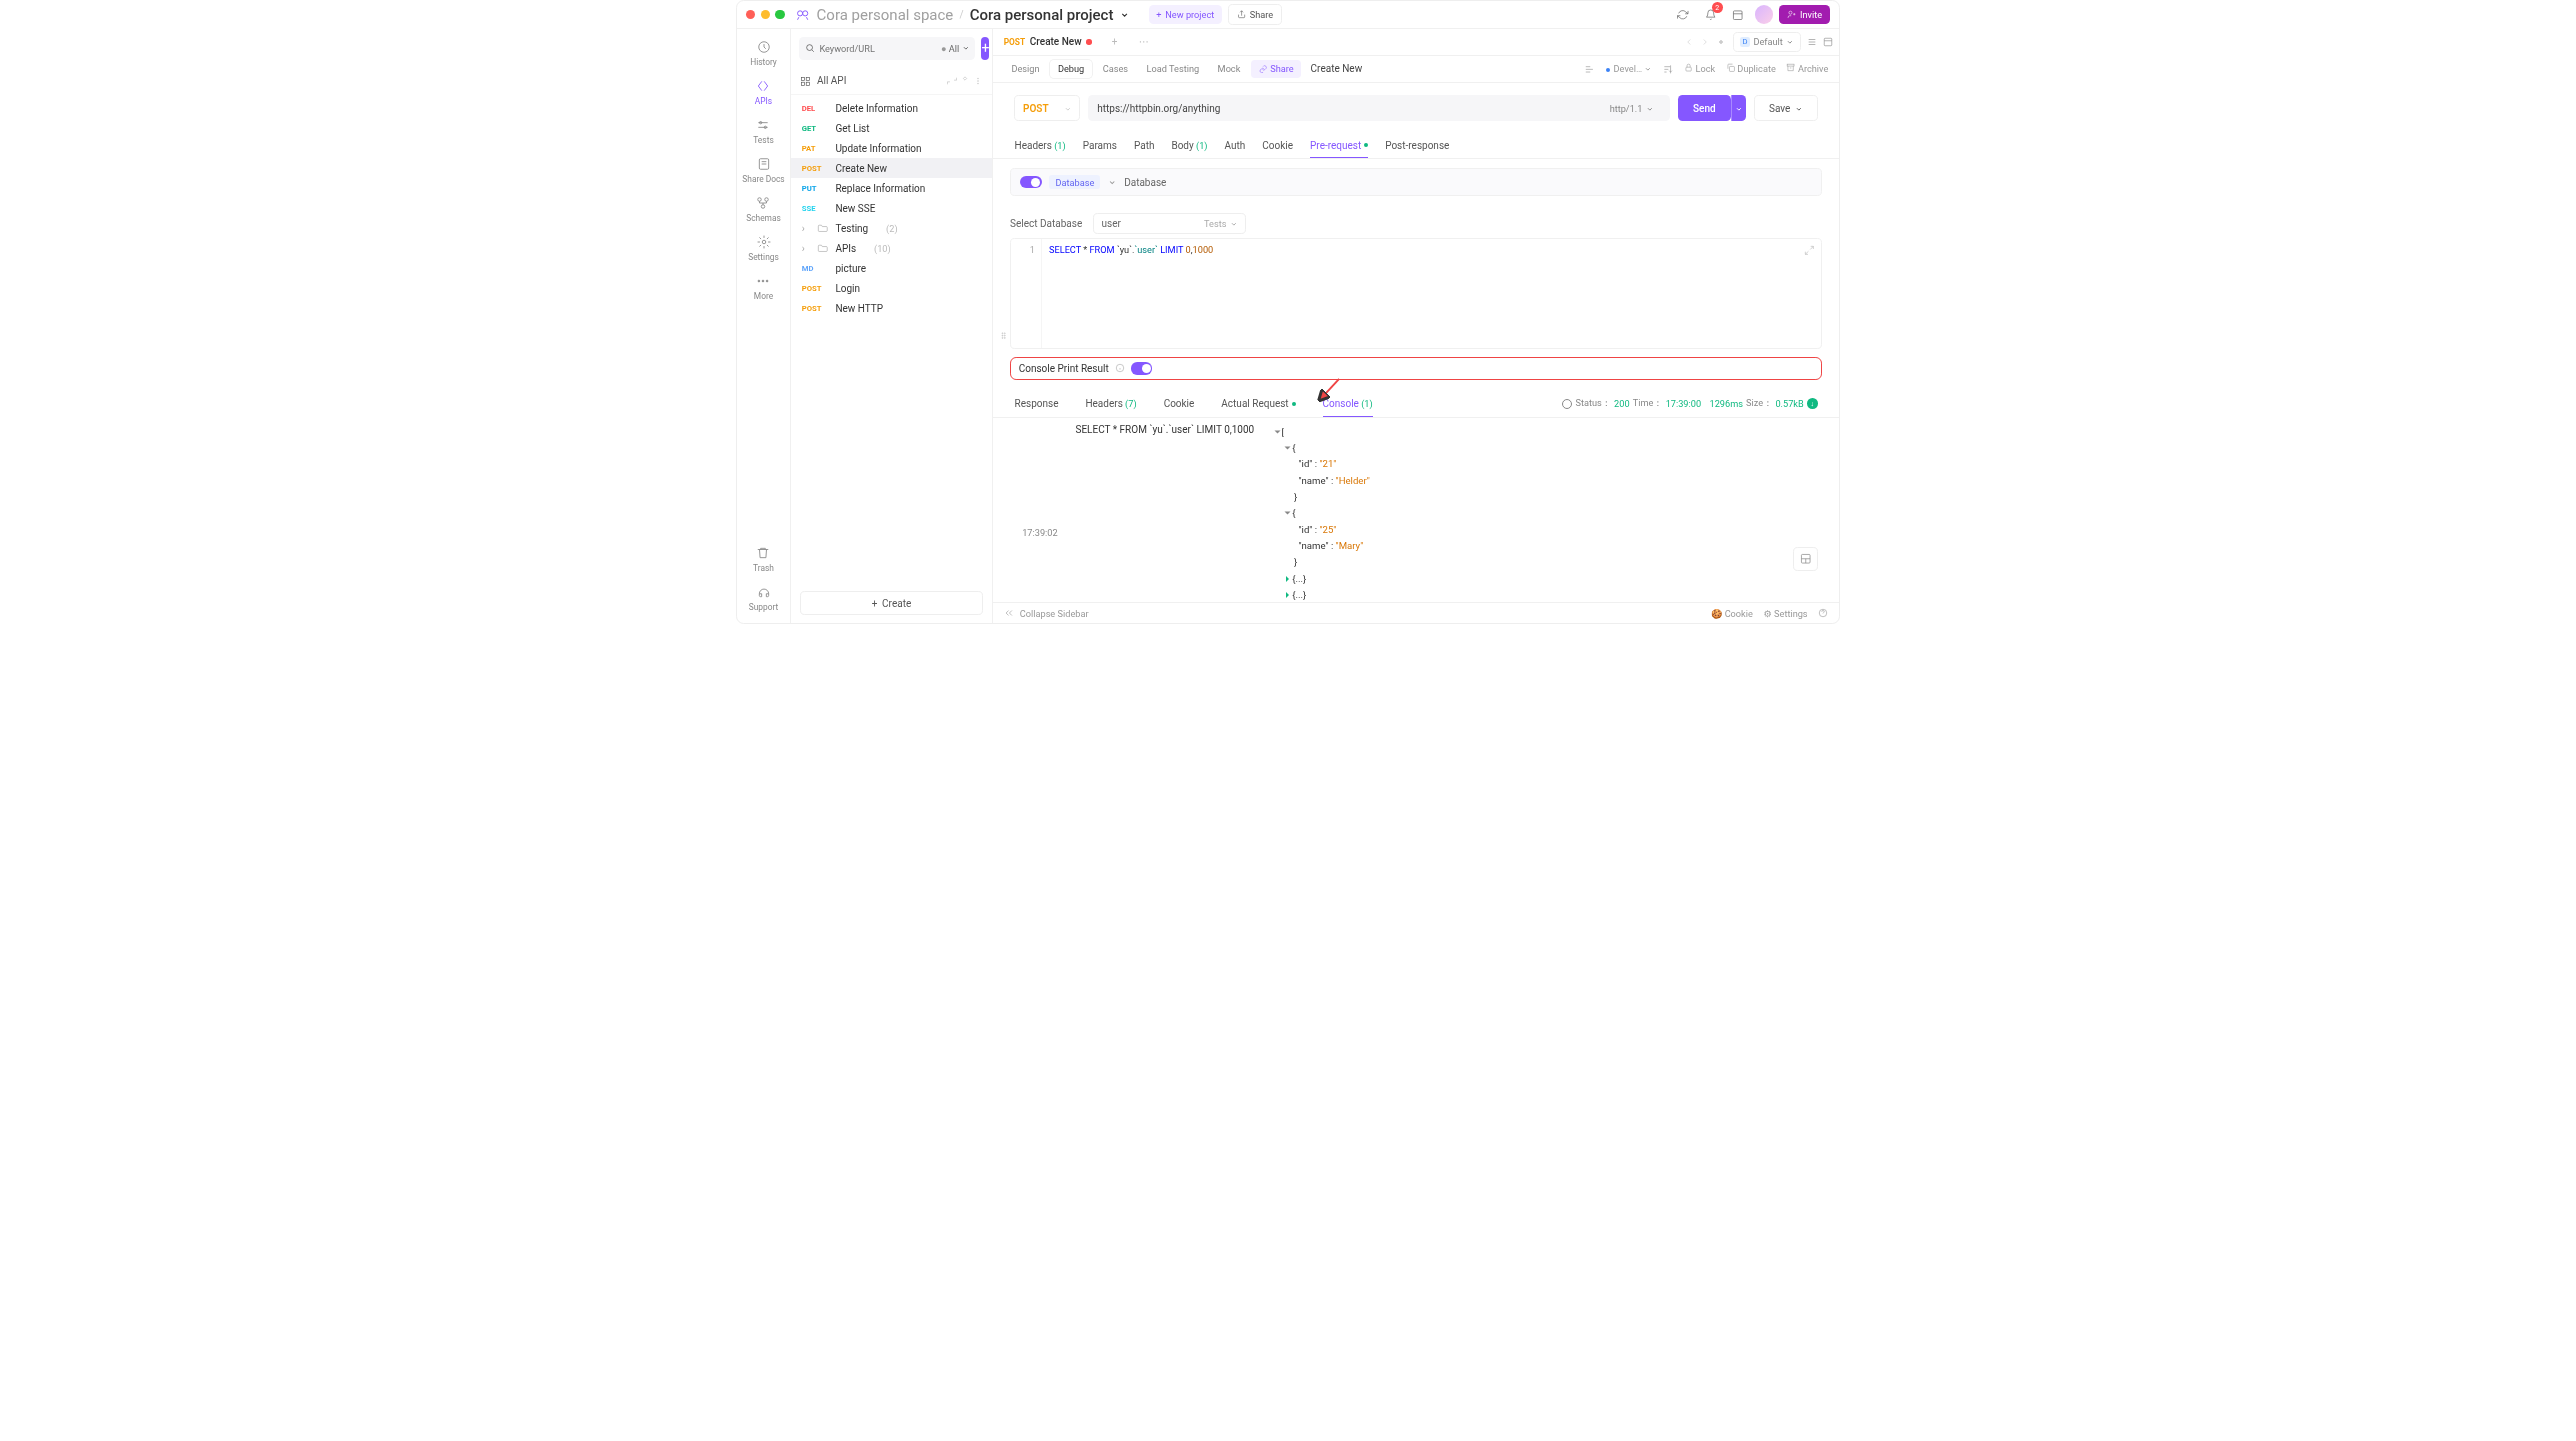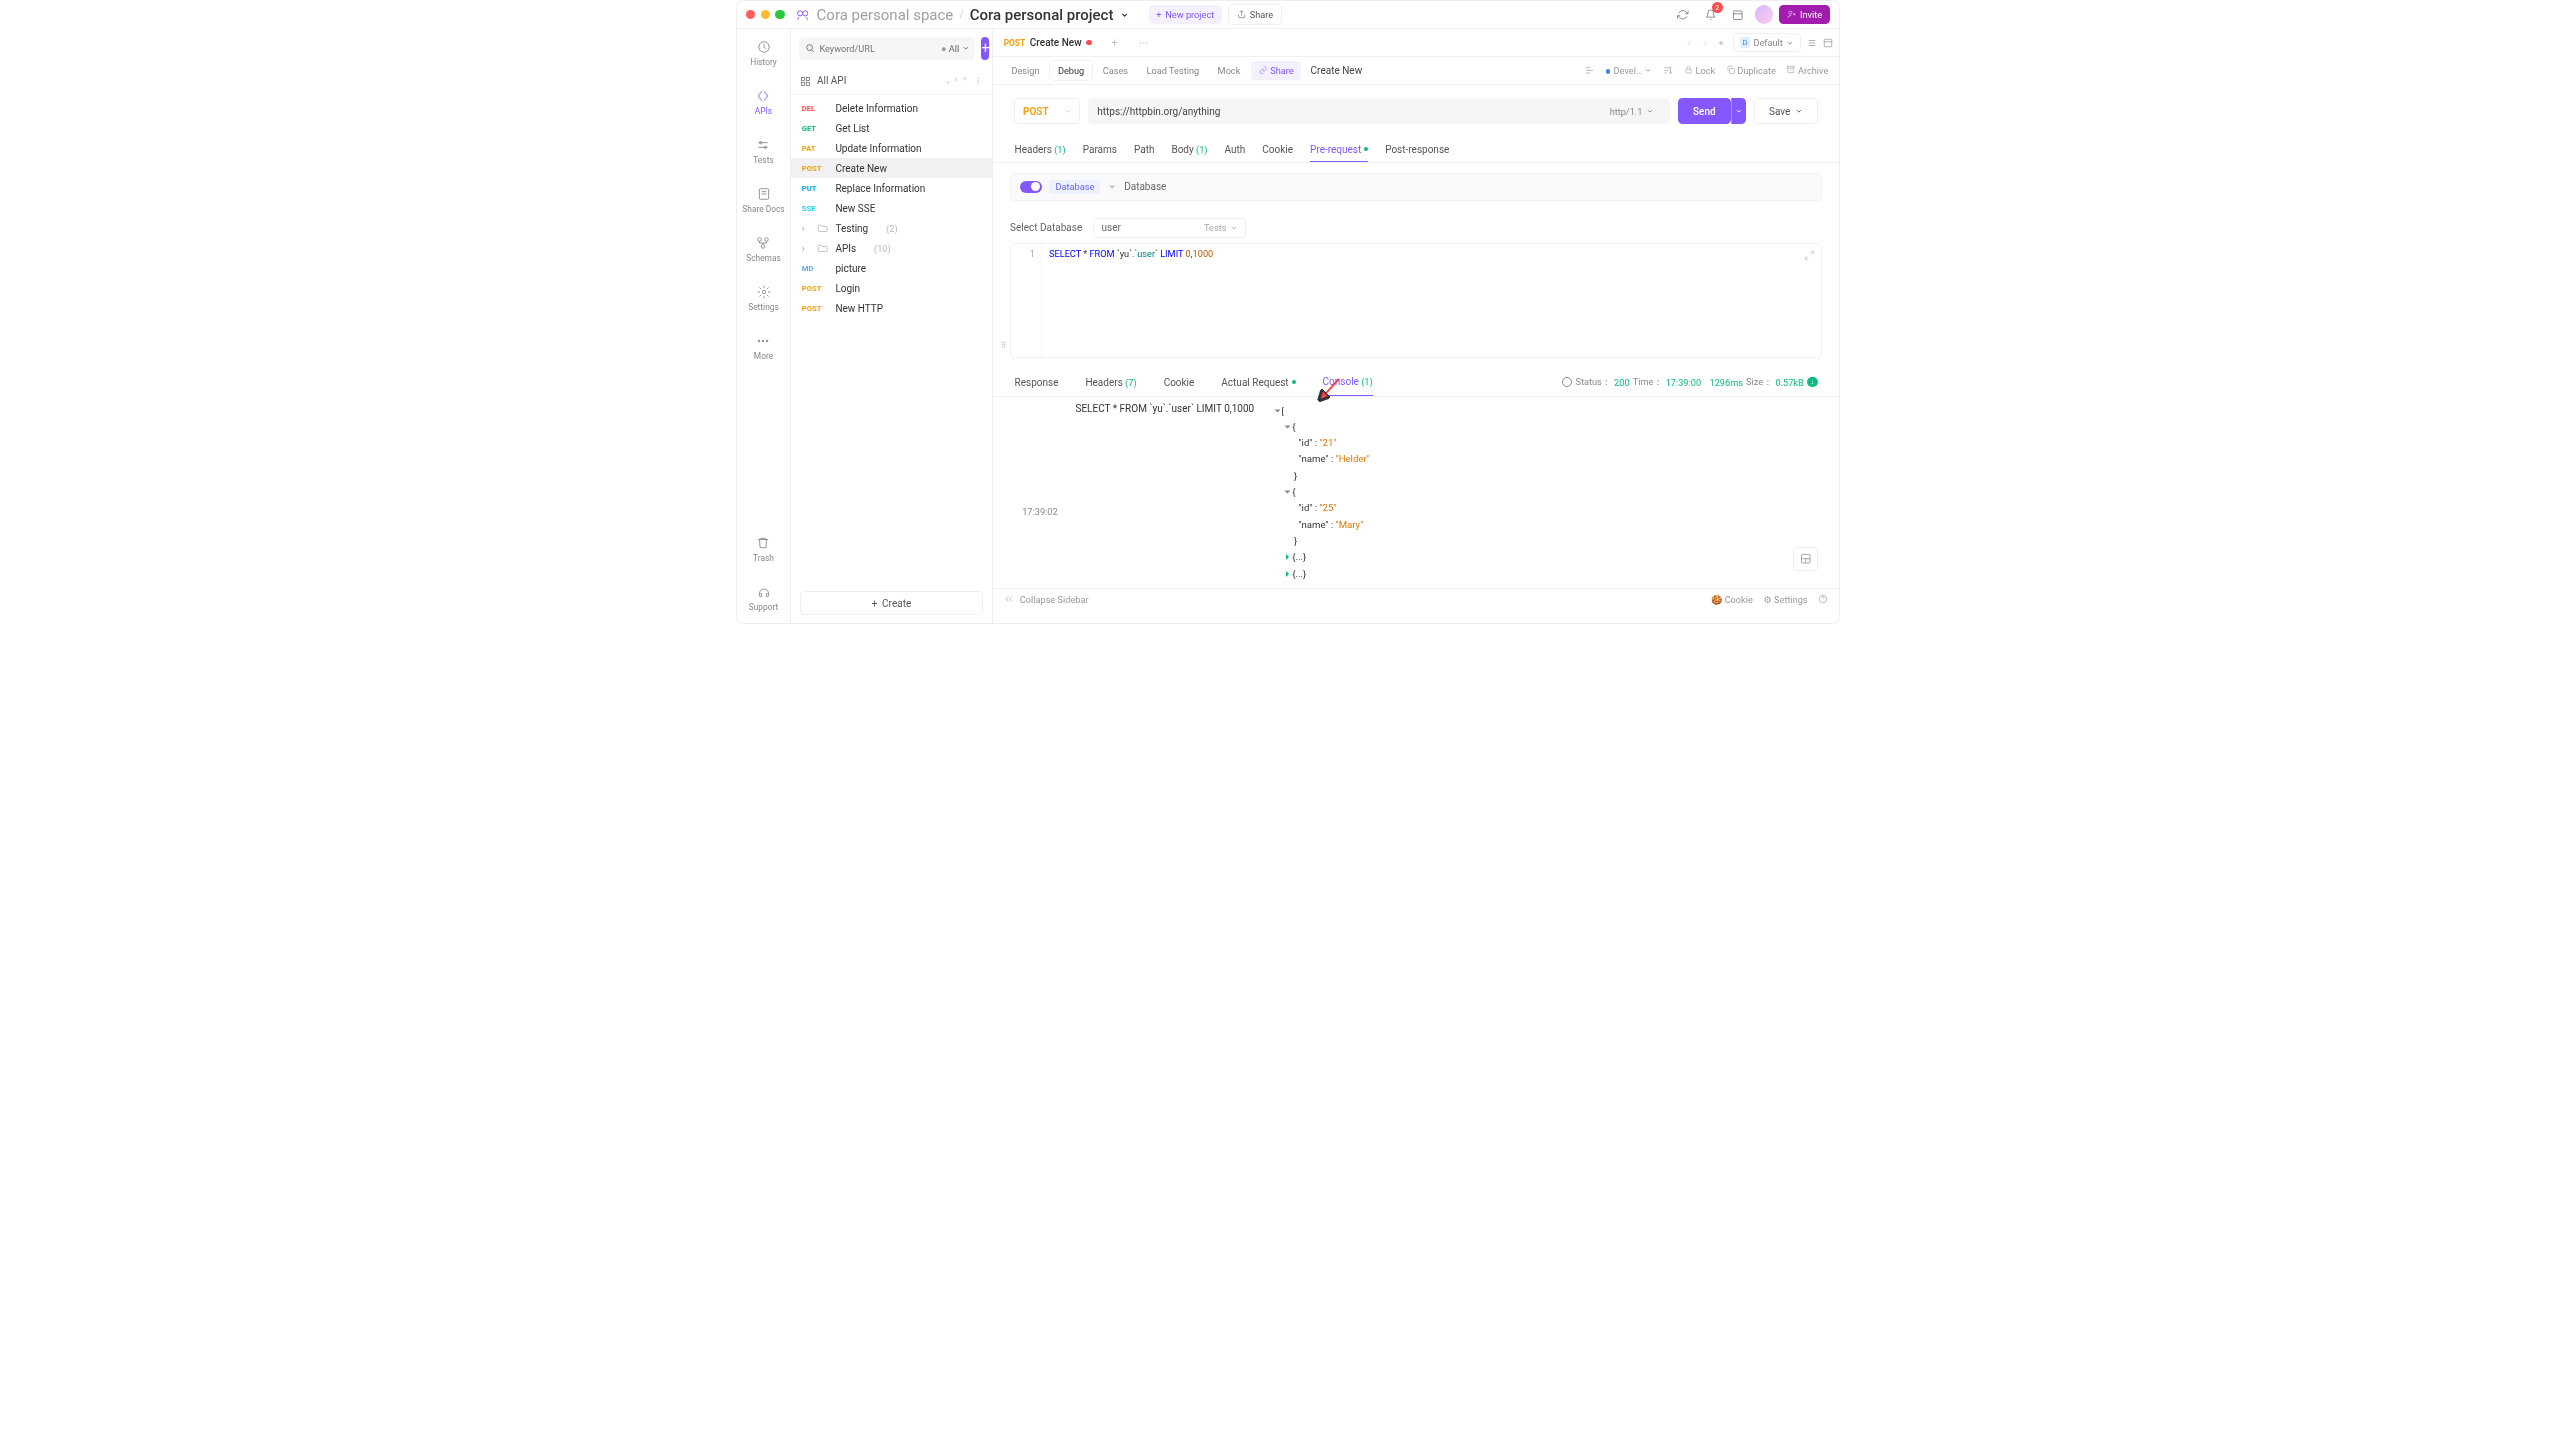--- a/index.html
+++ b/index.html
@@ -20,21 +20,21 @@
 .btn.ghost { border:0.8px solid #eee; color:#555; }
 .btn.purple-txt { color:#8557ff; background:#f4f0ff; }
 .btn.purple { background:#a21caf; color:#fff; }
 .avatar { width:18.4px; height:18.4px; border-radius:50%; background:linear-gradient(135deg,#d8b4fe,#fbcfe8); }
 .icon-btn { width:21.5px; height:21.5px; display:flex; align-items:center; justify-content:center; border-radius:4.6px; cursor:pointer; color:#666; position:relative; }
 .badge { position:absolute; top:-1.5px; right:-1.5px; background:#ff4d4f; color:#fff; font-size:7px; min-width:10.7px; height:10.7px; border-radius:5.4px; display:flex; align-items:center; justify-content:center; padding:0 1.5px; }
 
 .body { flex:1; display:flex; min-height:0; }
 
 
-.rail { width:54px; border-right:0.8px solid #f0f0f0; display:flex; flex-direction:column; align-items:center; padding:10.7px 0; gap:22px; }
+.rail { width:54px; border-right:0.8px solid #f0f0f0; display:flex; flex-direction:column; align-items:center; padding:10.7px 0; gap:12px; }
 .rail-item { display:flex; flex-direction:column; align-items:center; gap:3.1px; color:#888; font-size:8.4px; cursor:pointer; }
 .rail-item.active { color:#8557ff; }
 .rail-item svg { width:14px; height:14px; }
 .rail .spacer { flex:1; }
 
 
 .sidebar { width:202px; border-right:0.8px solid #f0f0f0; display:flex; flex-direction:column; }
 .side-top { padding:7.7px; display:flex; gap:6.1px; align-items:center; }
 .search { flex:1; display:flex; align-items:center; gap:4.6px; background:#f6f6f8; border-radius:4.6px; padding:3.8px 6.1px; height:23px; }
 .search input { border:none; background:transparent; outline:none; flex:1; font-size:9.2px; }
@@ -510,20 +510,28 @@
         <svg class="drag-ico" width="9.2" height="9.2" viewBox="0 0 24 24">
             <circle cx="9" cy="6" r="1.5" fill="#ccc"></circle>
             <circle cx="15" cy="6" r="1.5" fill="#ccc"></circle>
             <circle cx="9" cy="12" r="1.5" fill="#ccc"></circle>
             <circle cx="15" cy="12" r="1.5" fill="#ccc"></circle>
             <circle cx="9" cy="18" r="1.5" fill="#ccc"></circle>
             <circle cx="15" cy="18" r="1.5" fill="#ccc"></circle>
           </svg>
       </div>
 
+      <div class="console-print">
+        <span>Console Print Result</span>
+        <svg class="info" width="10" height="10" viewBox="0 0 24 24">
+            <circle cx="12" cy="12" r="9"></circle>
+            <path d="M12 8v.01M12 12v4"></path>
+          </svg>
+        <div class="toggle"></div>
+      </div>
 
       <svg class="arrow" width="31" height="31" viewBox="0 0 40 40">
         <defs>
             <marker id="ah" markerWidth="6" markerHeight="6" refX="5" refY="3" orient="auto">
               <path d="M0 0L6 3L0 6Z" fill="#ef4444"></path>
             </marker>
           </defs>
         <path d="M35 5 L10 32" stroke="#ef4444" stroke-width="2.5" marker-end="url(#ah)" fill="none"></path>
       </svg>
 

